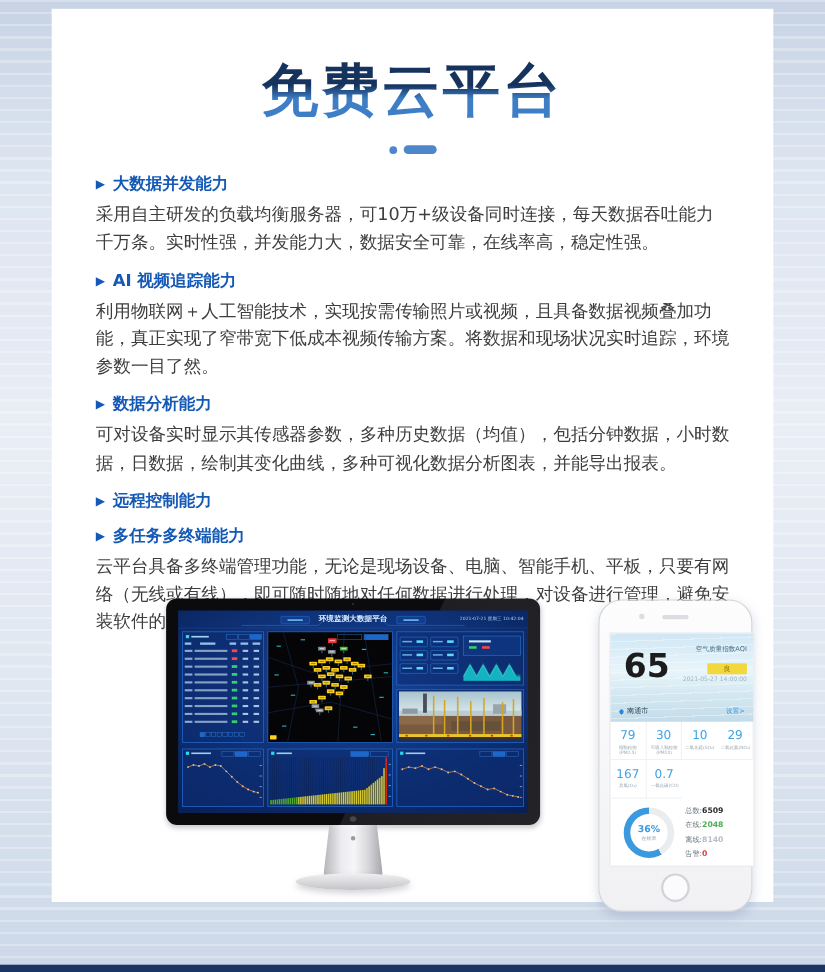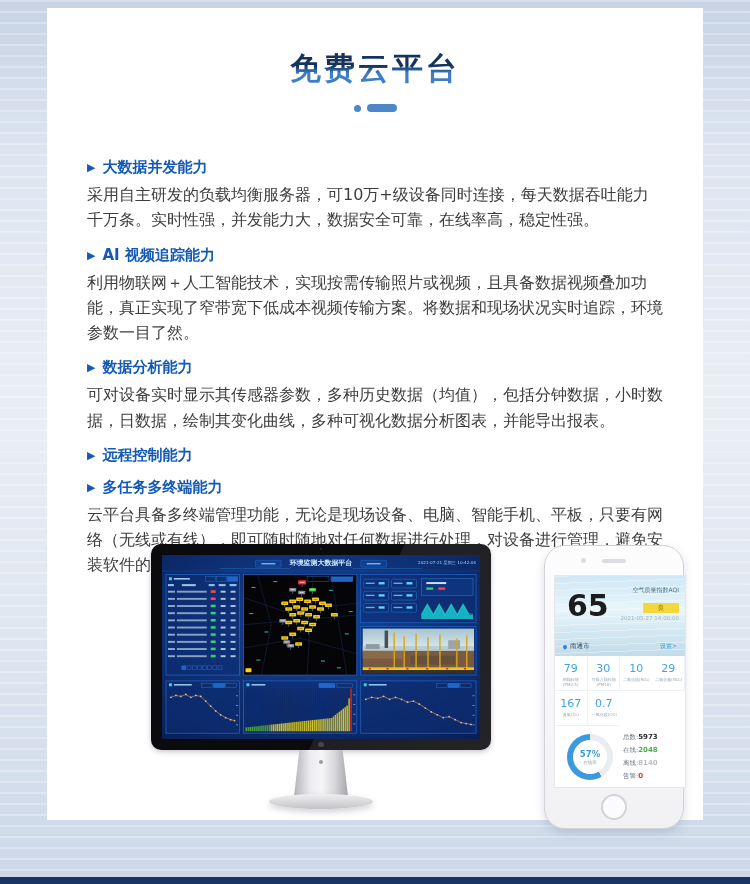--- a/index.html
+++ b/index.html
@@ -10,21 +10,21 @@
     background:
       repeating-linear-gradient(180deg, rgba(255,255,255,.28) 0 2px, rgba(255,255,255,0) 2px 11px),
       linear-gradient(180deg,#c7d3e4 0%,#dde5f1 18%,#e9eef6 45%,#dfe7f1 70%,#ccd8e8 100%);
   }
   .footer-bar { position:absolute; left:0; bottom:0; width:750px; height:7px; background:#1a3563; }
 
   .card { position:absolute; left:47px; top:8px; width:656px; height:812px; background:#ffffff; }
 
   .hero { text-align:center; padding-top:40px; }
   .hero h1 {
-    display:inline-block; font-size:31px; font-weight:bold; letter-spacing:3px;
+    display:inline-block; font-size:52px; font-weight:bold; letter-spacing:3px;
     background:linear-gradient(180deg,#16335e 42%,#3d7ec6 60%);
     -webkit-background-clip:text; background-clip:text;
     color:#2a64ad; -webkit-text-fill-color:transparent;
   }
   .underline { display:flex; justify-content:center; align-items:center; gap:6px; margin-top:14px; }
   .underline .dot { width:7px; height:7px; border-radius:50%; background:#4d87c9; }
   .underline .bar { width:30px; height:8px; border-radius:4px; background:#4d87c9; }
 
   .features { position:absolute; left:40px; right:40px; top:150px; }
   .feature { margin-bottom:13px; }
@@ -638,28 +638,28 @@
             </div>
           <div class="pcell">
               <span class="v">0.7</span>
               <span class="l">一氧化碳(CO)</span>
             </div>
         </div>
 
         <div class="pbottom">
           <div class="donut">
             <div class="donut-in">
-              <span class="donut-pct">57%</span>
+              <span class="donut-pct">36%</span>
               <span class="donut-lbl">在线率</span>
             </div>
           </div>
           <div class="pstats">
             <div class="stat-row">
                 <span class="k">总数:</span>
-                <span class="v">5973</span>
+                <span class="v">6509</span>
               </div>
             <div class="stat-row">
                 <span class="k">在线:</span>
                 <span class="v">2048</span>
               </div>
             <div class="stat-row">
                 <span class="k">离线:</span>
                 <span class="v">8140</span>
               </div>
             <div class="stat-row">

